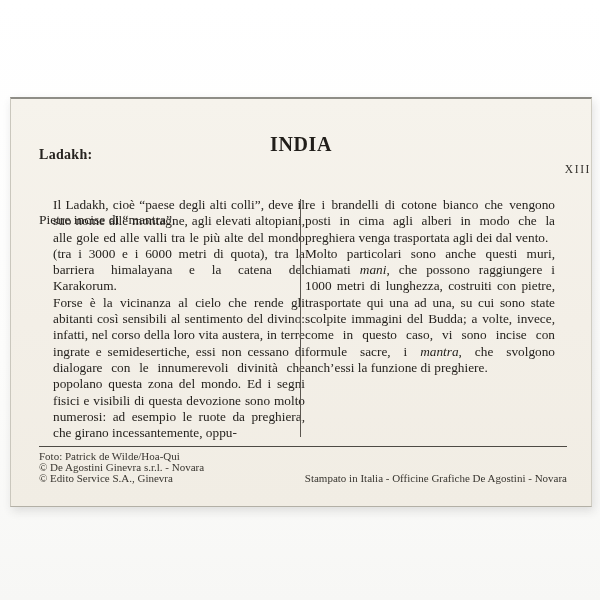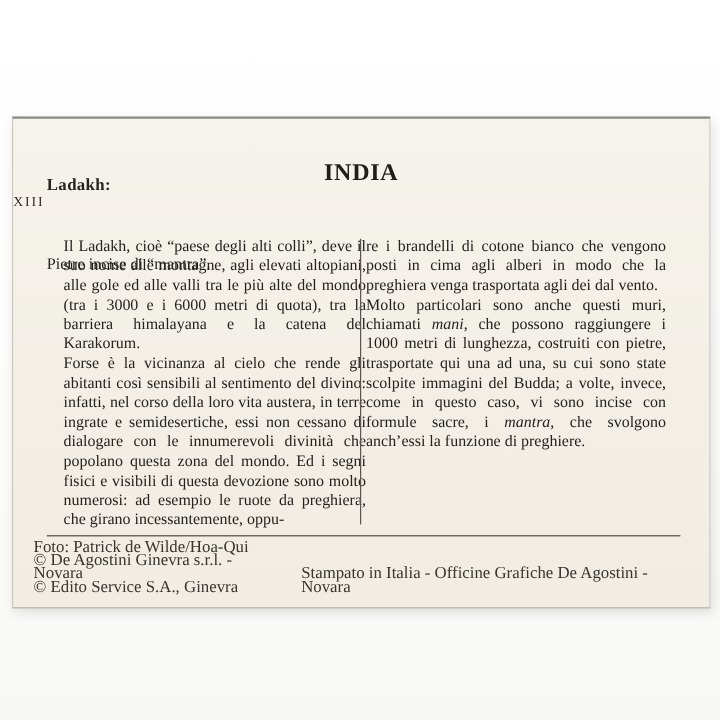--- a/index.html
+++ b/index.html
@@ -30,21 +30,21 @@
   .title {
     position: absolute; left: 0; right: 0; top: 34px;
     text-align: center;
     font-size: 20px; font-weight: bold;
     letter-spacing: 0.6px;
     color: #211e1a;
     font-family: Liberation Serif, serif;
   }
   .plate-number {
     position: absolute; left: 0; right: 0; top: 64px;
-    text-align: left;
+    text-align: right;
     font-size: 11.5px; letter-spacing: 1.6px;
     color: #33302b;
   }
   .region-label {
     position: absolute; left: 28px; top: 48px;
     font-size: 14px; font-weight: bold;
     letter-spacing: 0.3px;
     text-align: center;
   }
   .region-subtitle {
@@ -72,23 +72,23 @@
     width: 1px; height: 238px;
     background: #5a564f;
   }
   .credits-rule {
     position: absolute;
     left: 28px; right: 24px; top: 347px;
     height: 1px;
     background: #4d4a44;
   }
   .credits {
-    position: absolute; left: 17px; right: 24px; top: 352px;
+    position: absolute; left: 28px; right: 24px; top: 352px;
     display: flex; justify-content: space-between; align-items: flex-end;
-    font-size: 14px; line-height: 11px;
+    font-size: 11px; line-height: 11px;
     color: #38352f;
     gap: 24px;
   }
   .credits .right-block { text-align: left; }
 </style>
 </head>
 <body>
 
 <div class="scene">
   <div class="card">

